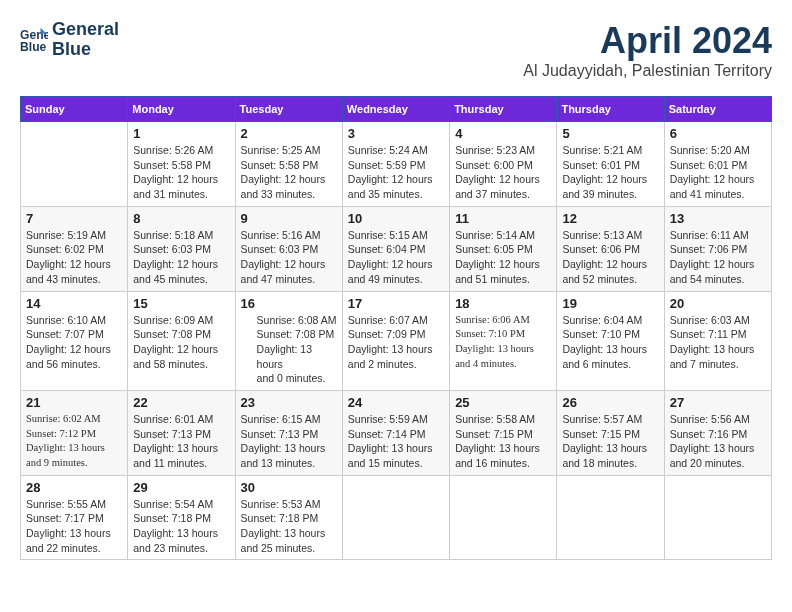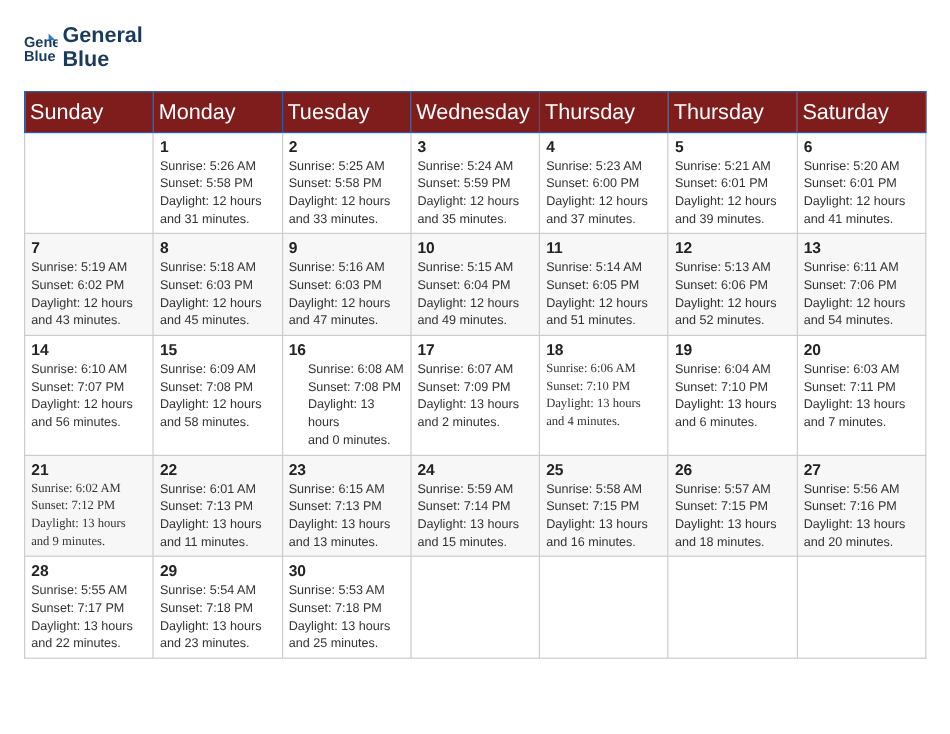--- a/index.html
+++ b/index.html
@@ -45,26 +45,26 @@
     .location-title {
       font-size: 16px;
       color: #444;
     }
     .calendar-table {
       width: 100%;
       border-collapse: collapse;
       font-size: 11px;
     }
     .calendar-table th {
-      background-color: #7f1d1d;
+      background-color: #6d28d9;
       color: white;
       padding: 6px 4px;
       text-align: left;
-      font-size: 18px;
-      font-weight: normal;
+      font-size: 11px;
+      font-weight: bold;
       border: 1px solid #2a5caa;
     }
     .calendar-table td {
       border: 1px solid #ccc;
       padding: 4px 5px;
       vertical-align: top;
       width: calc(100% / 7);
       min-height: 80px;
       background: #fff;
     }
@@ -95,20 +95,24 @@
     <svg class="logo-icon" viewBox="0 0 30 30" xmlns="http://www.w3.org/2000/svg">
       <text x="0" y="14" font-size="13" font-weight="bold" fill="#1a3a5c">General</text>
       <text x="0" y="27" font-size="13" font-weight="bold" fill="#1a3a5c">Blue</text>
       <polygon points="22,2 28,8 22,8" fill="#2a7cc7"></polygon>
     </svg>
     <div class="logo-text">
       <span>General</span>
       <span>Blue</span>
     </div>
   </div>
+  <div class="title-section">
+    <div class="month-title">April 2024</div>
+    <div class="location-title">Al Judayyidah, Palestinian Territory</div>
+  </div>
 </div>
 
 <table class="calendar-table">
   <thead>
     <tr>
     <th>Sunday</th>
         <th>Monday</th>
         <th>Tuesday</th>
         <th>Wednesday</th>
         <th>Thursday</th>

